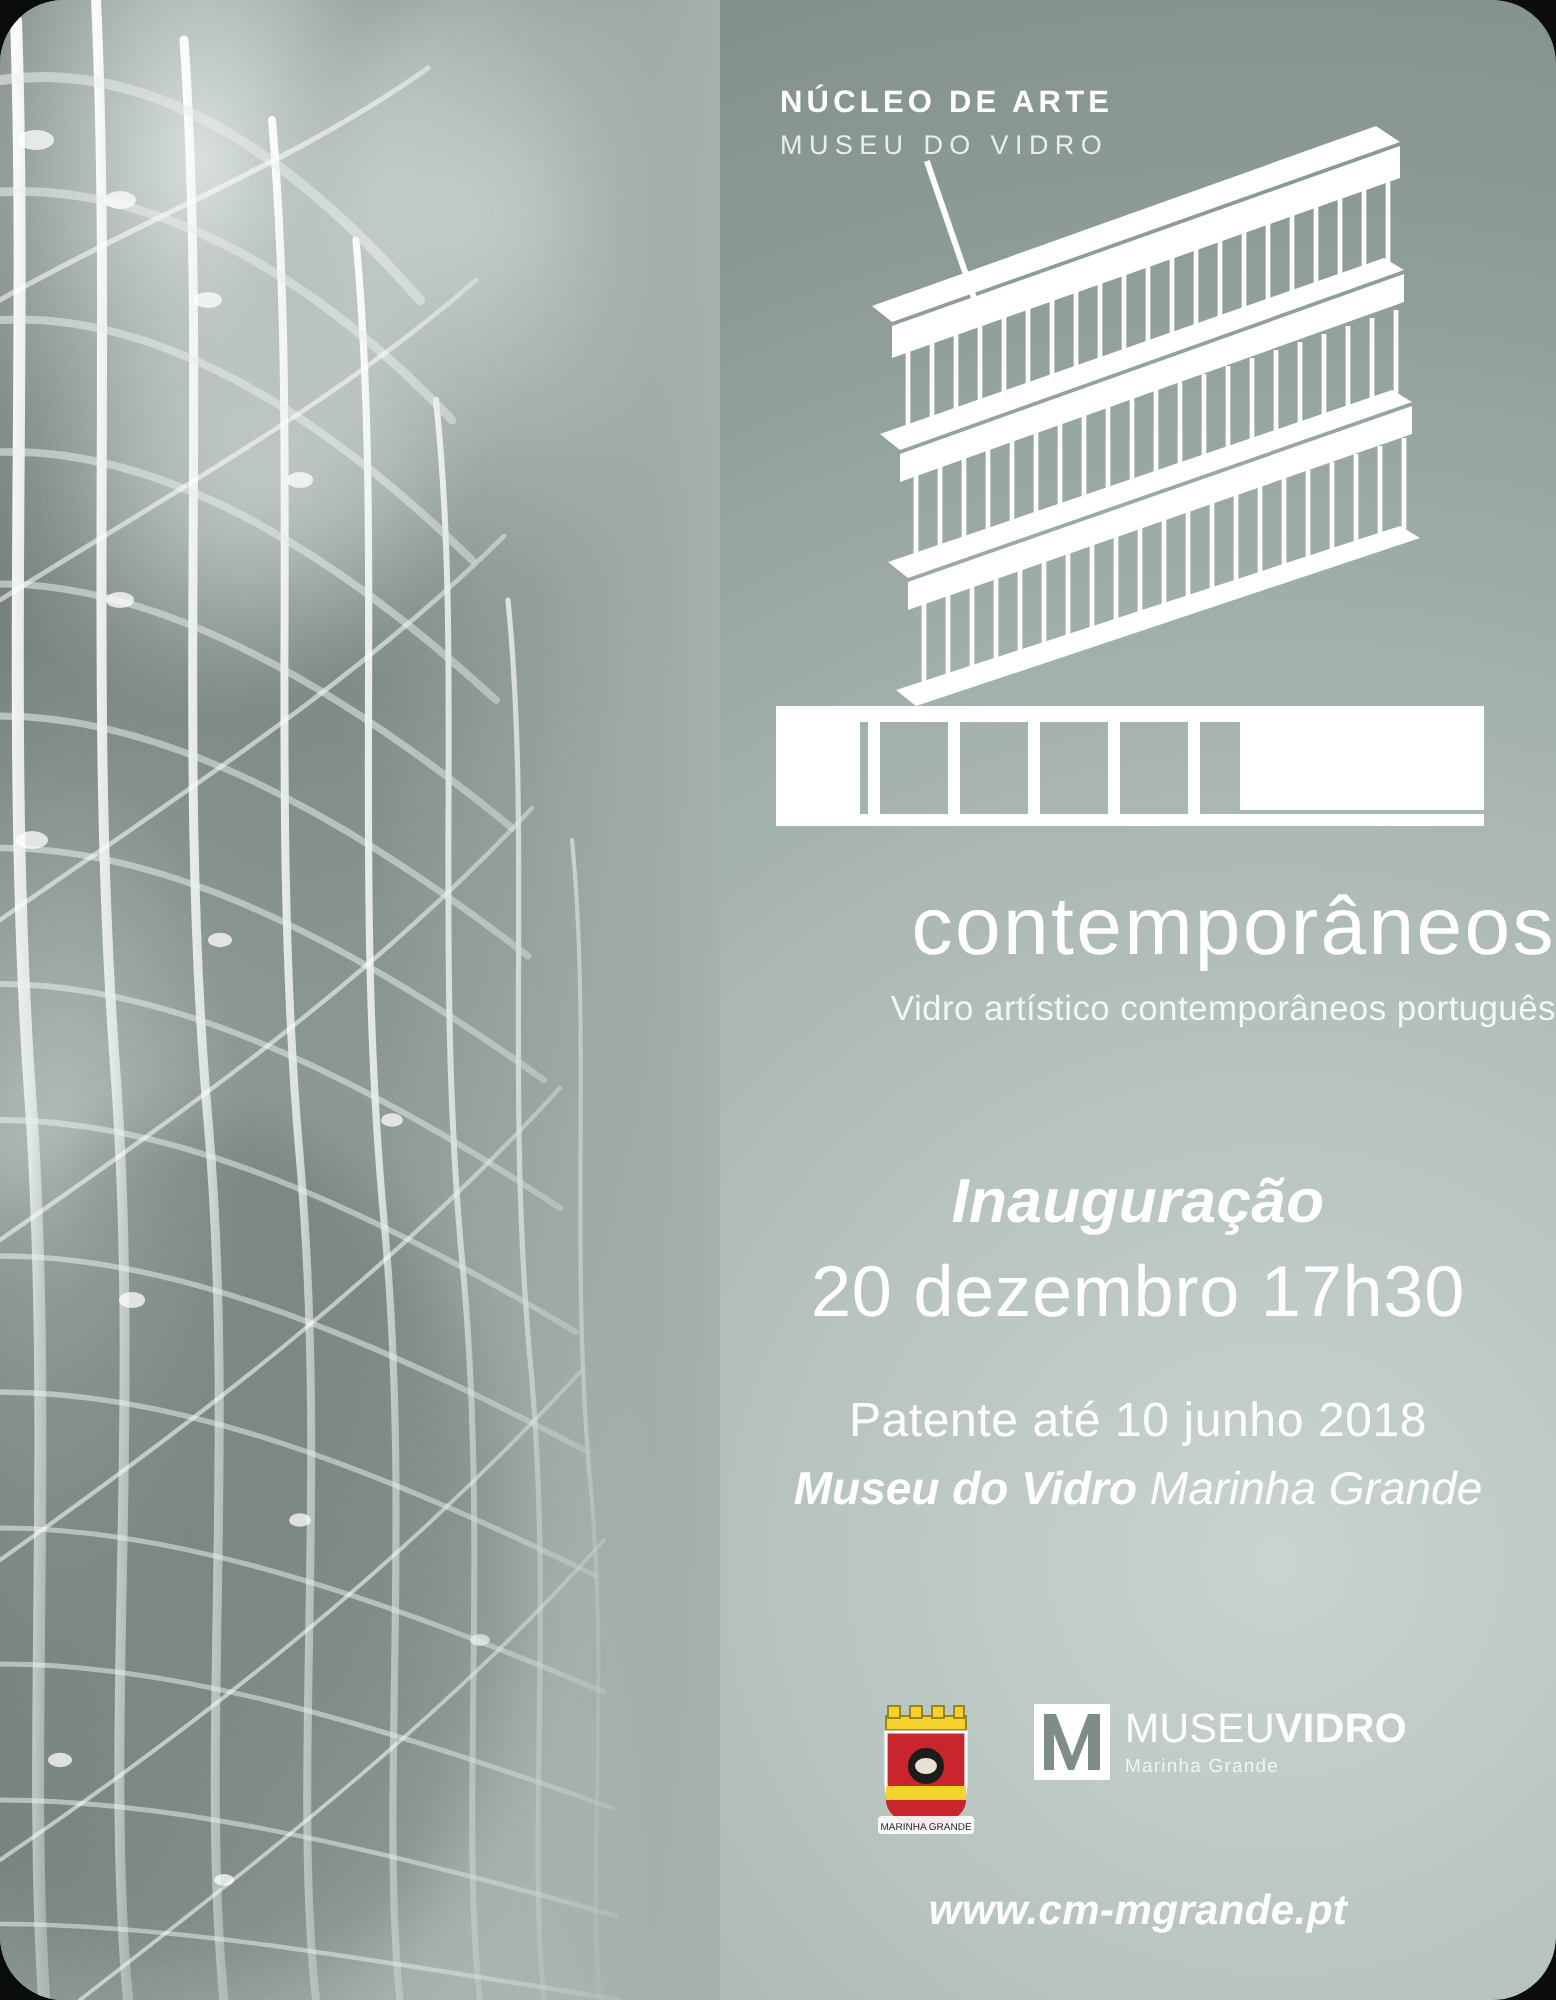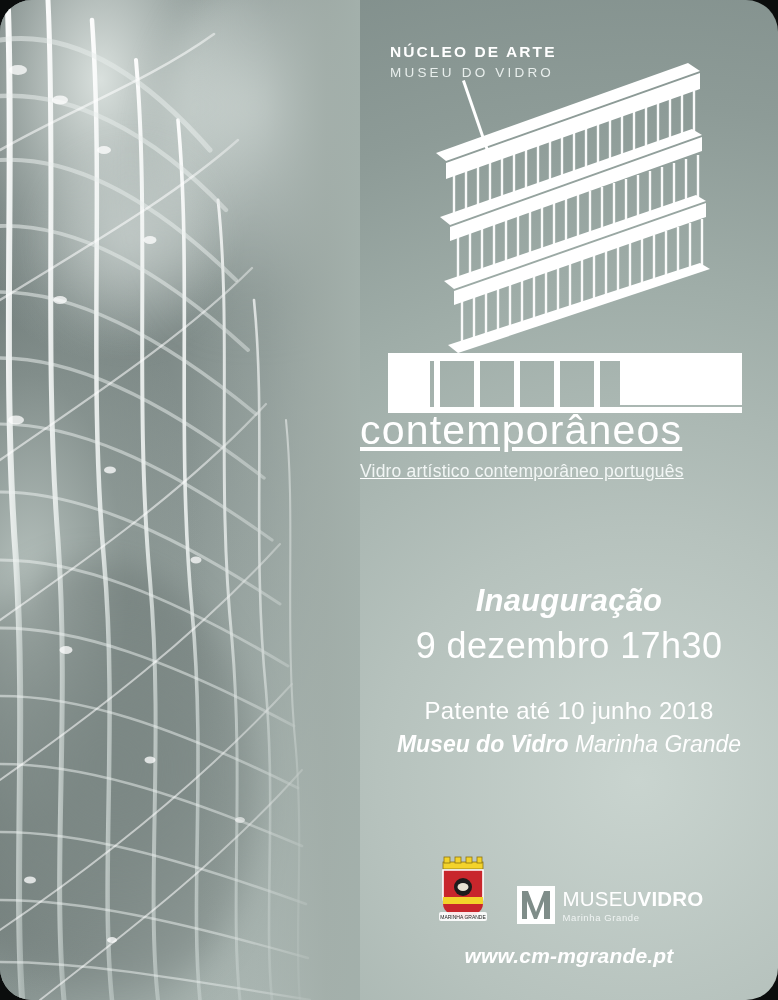--- a/index.html
+++ b/index.html
@@ -92,24 +92,23 @@
 
   
   .building {
     position: absolute;
     left: 10px; top: 45px;
     width: 400px; height: 375px;
   }
 
   .wordmark {
     position: absolute;
-    left: 0; top: 407px;
+    left: 0; top: 440px;
     width: 418px;
-    text-align: left;
-    text-decoration: underline;
+    text-align: right;
   }
   .wordmark .title {
     font-size: 41px;
     letter-spacing: 1.2px;
     color: #ffffff;
     font-weight: normal;
     white-space: nowrap;
   }
   .wordmark .subtitle {
     margin-top: 7px;
@@ -153,21 +152,21 @@
 
   
   .footer {
     position: absolute;
     left: 0; bottom: 32px;
     width: 418px;
     text-align: center;
   }
   .logos {
     display: flex;
-    align-items: flex-end;
+    align-items: flex-start;
     justify-content: center;
     gap: 26px;
     height: 72px;
   }
   .crest { width: 56px; height: 68px; }
   .museu-logo { display: flex; align-items: center; gap: 8px; }
   .museu-logo .mark { width: 38px; height: 38px; }
   .museu-logo .txt { text-align: left; }
   .museu-logo .txt .top {
     font-size: 20.5px; letter-spacing: 0.2px; line-height: 21px; color: #ffffff;
@@ -392,26 +391,26 @@
       </g>
     </svg>
 
     <div class="kicker">
       <div class="l1">NÚCLEO  DE  ARTE</div>
       <div class="l3">MUSEU  DO  VIDRO</div>
     </div>
 
     <div class="wordmark">
       <div class="title">contemporâneos</div>
-      <div class="subtitle">Vidro artístico contemporâneo português</div>
+      <div class="subtitle">Vidro artístico contemporâneos português</div>
     </div>
 
     <div class="event">
       <div class="open-label">Inauguração</div>
-      <div class="date">9 dezembro 17h30</div>
+      <div class="date">20 dezembro 17h30</div>
       <div class="until">Patente até 10 junho 2018</div>
       <div class="venue">
         <b>Museu do Vidro</b>
         <span>Marinha Grande</span>
       </div>
     </div>
 
     <div class="footer">
       <div class="logos">
 

